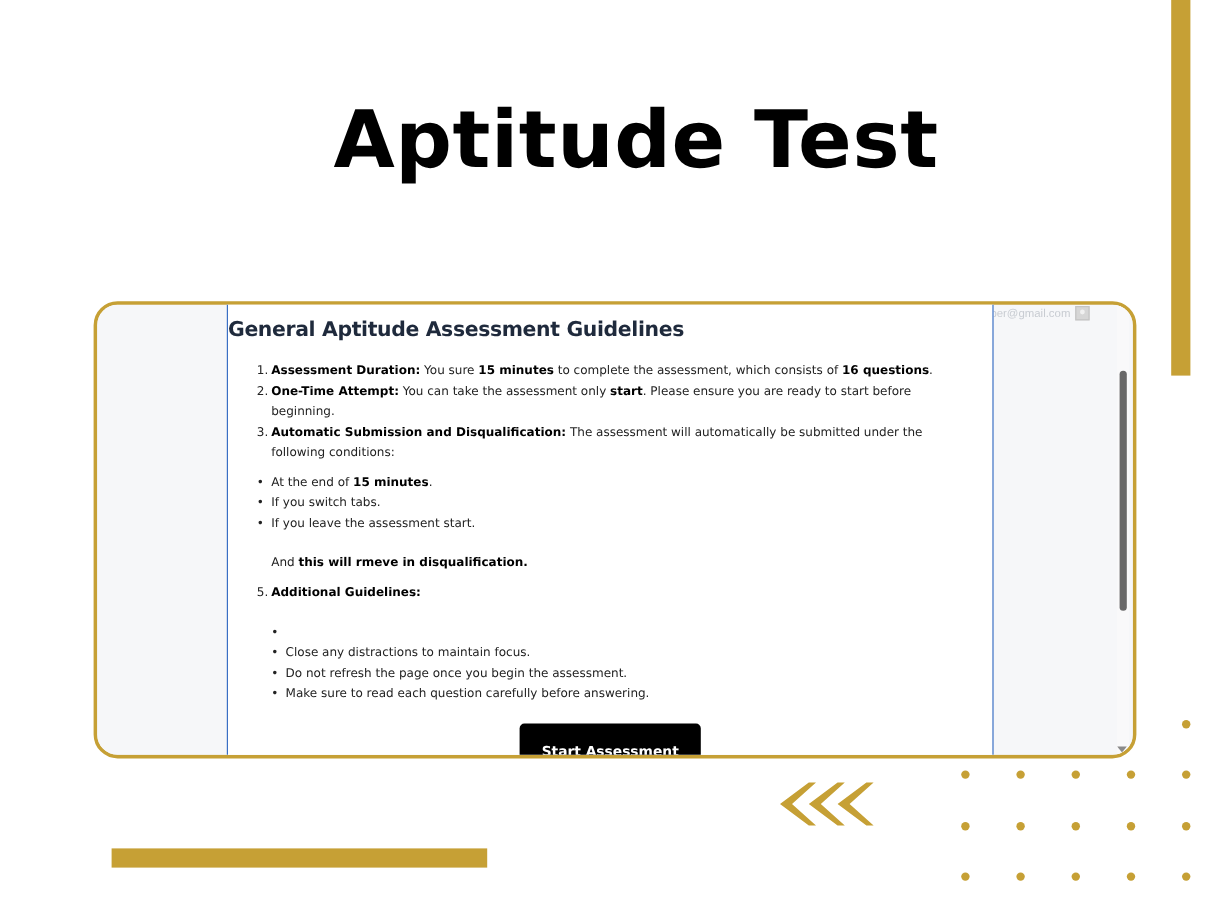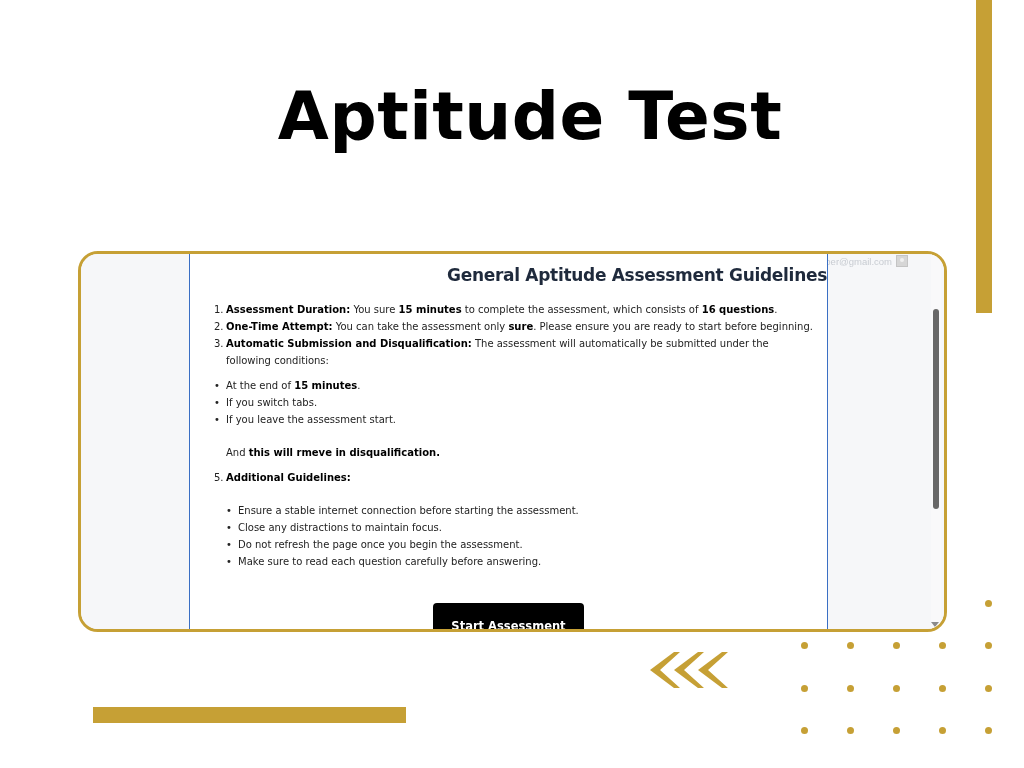--- a/index.html
+++ b/index.html
@@ -32,21 +32,21 @@
     }
 
     .howdy {
       position: absolute; right: 36px; top: 1px; font-size: 9.5px; color: #c8ccd2;
       font-family: "Liberation Sans", sans-serif; display: flex; align-items: center; gap: 4px;
     }
     .howdy .avatar { width: 12px; height: 12px; background: #d6d6d6; border: 1px solid #c4c4c4; position: relative; }
     .howdy .avatar::after { content: ""; position: absolute; left: 3px; top: 2px; width: 4px; height: 4px; border-radius: 50%; background: #f0f0f0; }
 
     .guide-title {
-      position: absolute; left: 0; top: 14px; width: 100%; text-align: right;
+      position: absolute; left: 0; top: 14px; width: 100%; text-align: left;
       font-size: 17px; font-weight: bold; color: #1f2a3c;
       font-family: "DejaVu Sans", sans-serif; letter-spacing: -0.3px;
     }
 
     .guide-body {
       position: absolute; left: 24px; top: 50px; width: 600px;
       font-family: "DejaVu Sans", sans-serif; font-size: 10px; color: #222; line-height: 17px;
     }
     .guide-body b { font-weight: bold; color: #000; }
     .ol-item { display: flex; }
@@ -115,21 +115,21 @@
   <div class="content-panel">
     <div class="guide-title">General Aptitude Assessment Guidelines</div>
 
     <div class="guide-body">
       <div class="ol-item">
         <span class="ol-num">1.</span>
         <span class="ol-text"><b>Assessment Duration:</b><span> You sure </span><b>15 minutes</b><span> to complete the assessment, which consists of </span><b>16 questions</b><span>.</span></span>
       </div>
       <div class="ol-item">
         <span class="ol-num">2.</span>
-        <span class="ol-text"><b>One-Time Attempt:</b><span> You can take the assessment only </span><b>sure</b><span>. Please ensure you are ready to start before beginning.</span></span>
+        <span class="ol-text"><b>One-Time Attempt:</b><span> You can take the assessment only </span><b>start</b><span>. Please ensure you are ready to start before beginning.</span></span>
       </div>
       <div class="ol-item">
         <span class="ol-num">3.</span>
         <span class="ol-text"><b>Automatic Submission and Disqualification:</b><span> The assessment will automatically be submitted under the following conditions:</span></span>
       </div>
 
       <div class="ul">
         <div class="ul-item">
           <span class="bullet">•</span>
           <span><span>At the end of </span><b>15 minutes</b><span>.</span></span>
@@ -149,21 +149,20 @@
       </div>
 
       <div class="ol-item sect5">
         <span class="ol-num">5.</span>
         <b>Additional Guidelines:</b>
       </div>
 
       <div class="ul2">
         <div class="ul-item">
             <span class="bullet">•</span>
-            <span>Ensure a stable internet connection before starting the assessment.</span>
           </div>
         <div class="ul-item">
             <span class="bullet">•</span>
             <span>Close any distractions to maintain focus.</span>
           </div>
         <div class="ul-item">
             <span class="bullet">•</span>
             <span>Do not refresh the page once you begin the assessment.</span>
           </div>
         <div class="ul-item">

